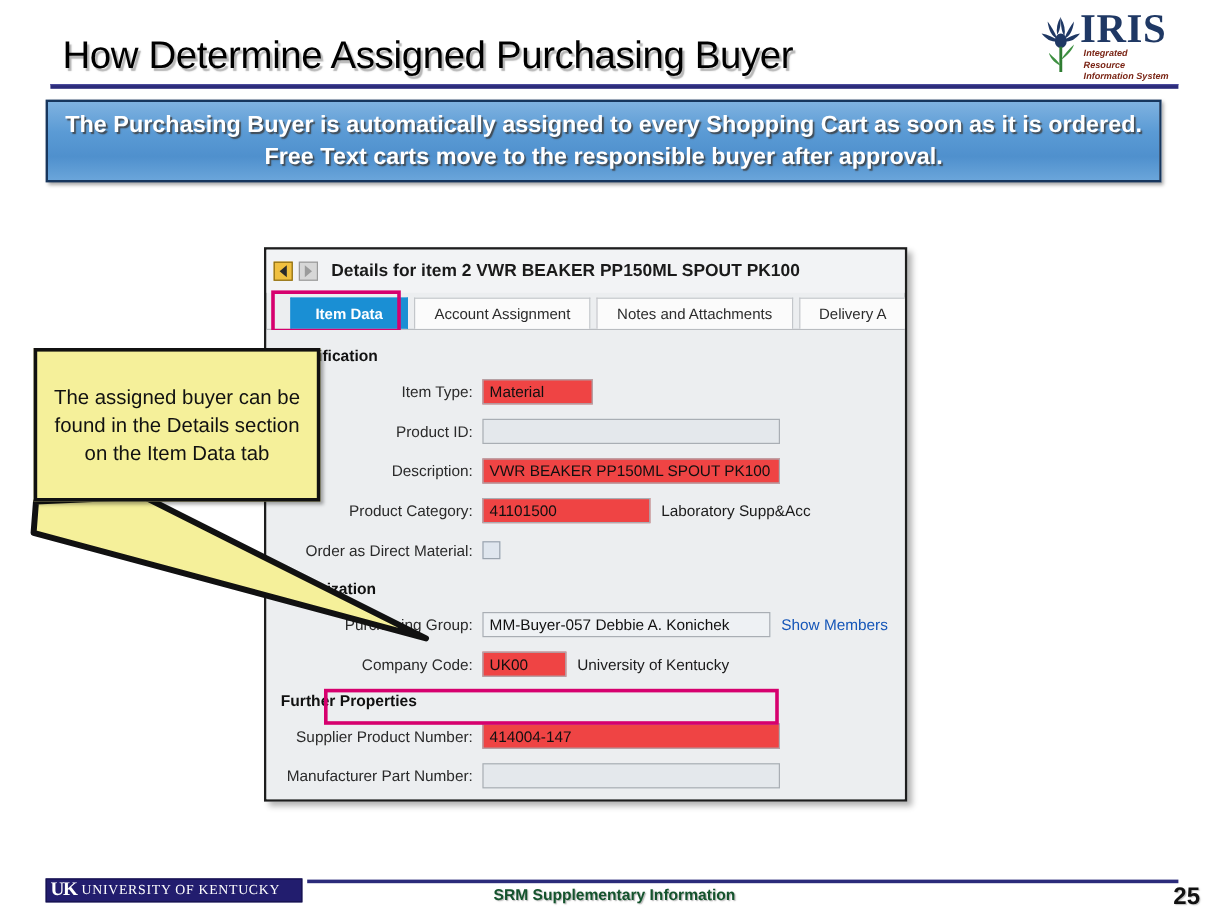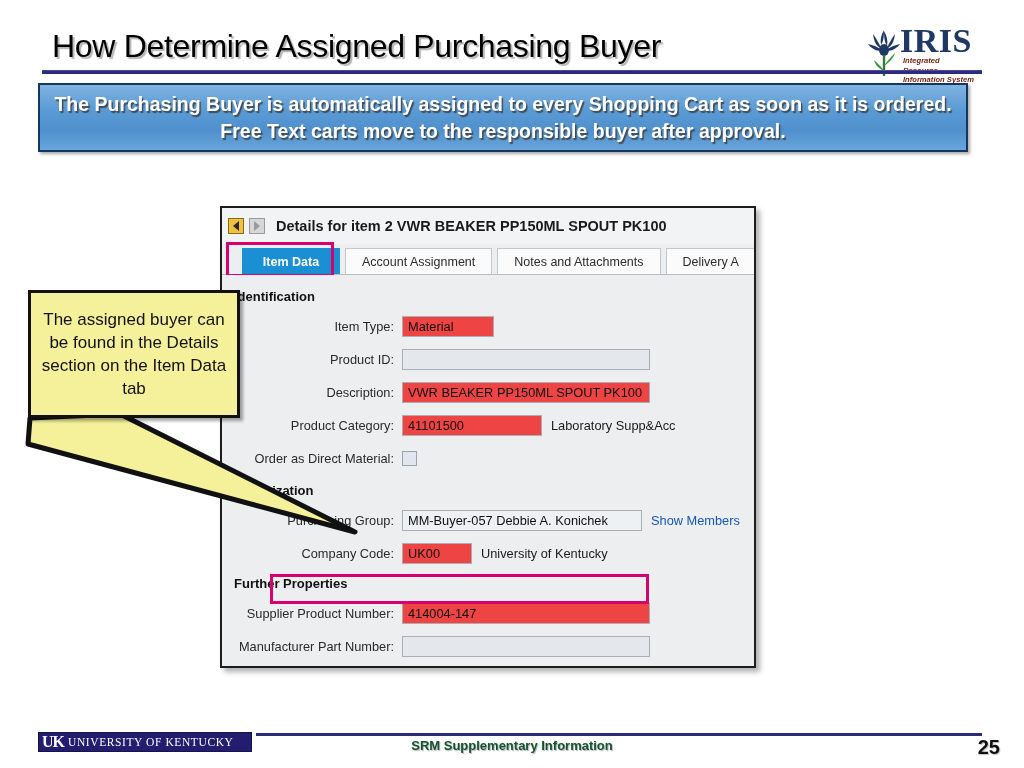--- a/index.html
+++ b/index.html
@@ -6,21 +6,21 @@
   html, body {
     width: 1024px; height: 768px;
     background: #ffffff;
     font-family: "Liberation Sans", sans-serif;
     overflow: hidden;
   }
   #slide { position: relative; width: 1024px; height: 768px; }
 
   
   .iris-logo {
-    position: absolute; left: 864px; top: 24px;
+    position: absolute; left: 864px; top: 8px;
     width: 112px; height: 58px;
   }
   .iris-flower { position: absolute; left: 0; top: 2px; width: 42px; height: 52px; }
   .iris-word {
     position: absolute; left: 36px; top: 0px;
     font-family: "Liberation Serif", serif;
     font-size: 34px; font-weight: bold; letter-spacing: 0.5px;
     color: #1f3864; line-height: 34px;
   }
   .iris-sub {
@@ -130,21 +130,21 @@
     position: absolute; left: 48px; top: 299px; width: 379px; height: 30px;
     border: 3px solid #d6006e; pointer-events: none; z-index: 6;
   }
   .showmembers {
     font-size: 12.8px; color: #1556b8; margin-left: 9px; white-space: nowrap;
   }
 
   
   .callout-pointer { position: absolute; left: 0px; top: 196px; width: 420px; height: 340px; z-index: 8; }
   .callout {
-    position: absolute; left: 28px; top: 290px; width: 212px; height: 128px;
+    position: absolute; left: 28px; top: 290px; width: 239px; height: 128px;
     background: #f5f09a; border: 3px solid #111111;
     box-shadow: 3px 3px 3px rgba(0,0,0,0.35);
     display: flex; align-items: center; justify-content: center;
     z-index: 10; padding: 3px 6px;
   }
   .callout-text {
     font-size: 17px; color: #111; text-align: center; line-height: 23px;
     font-family: "Liberation Sans", sans-serif;
   }
 

